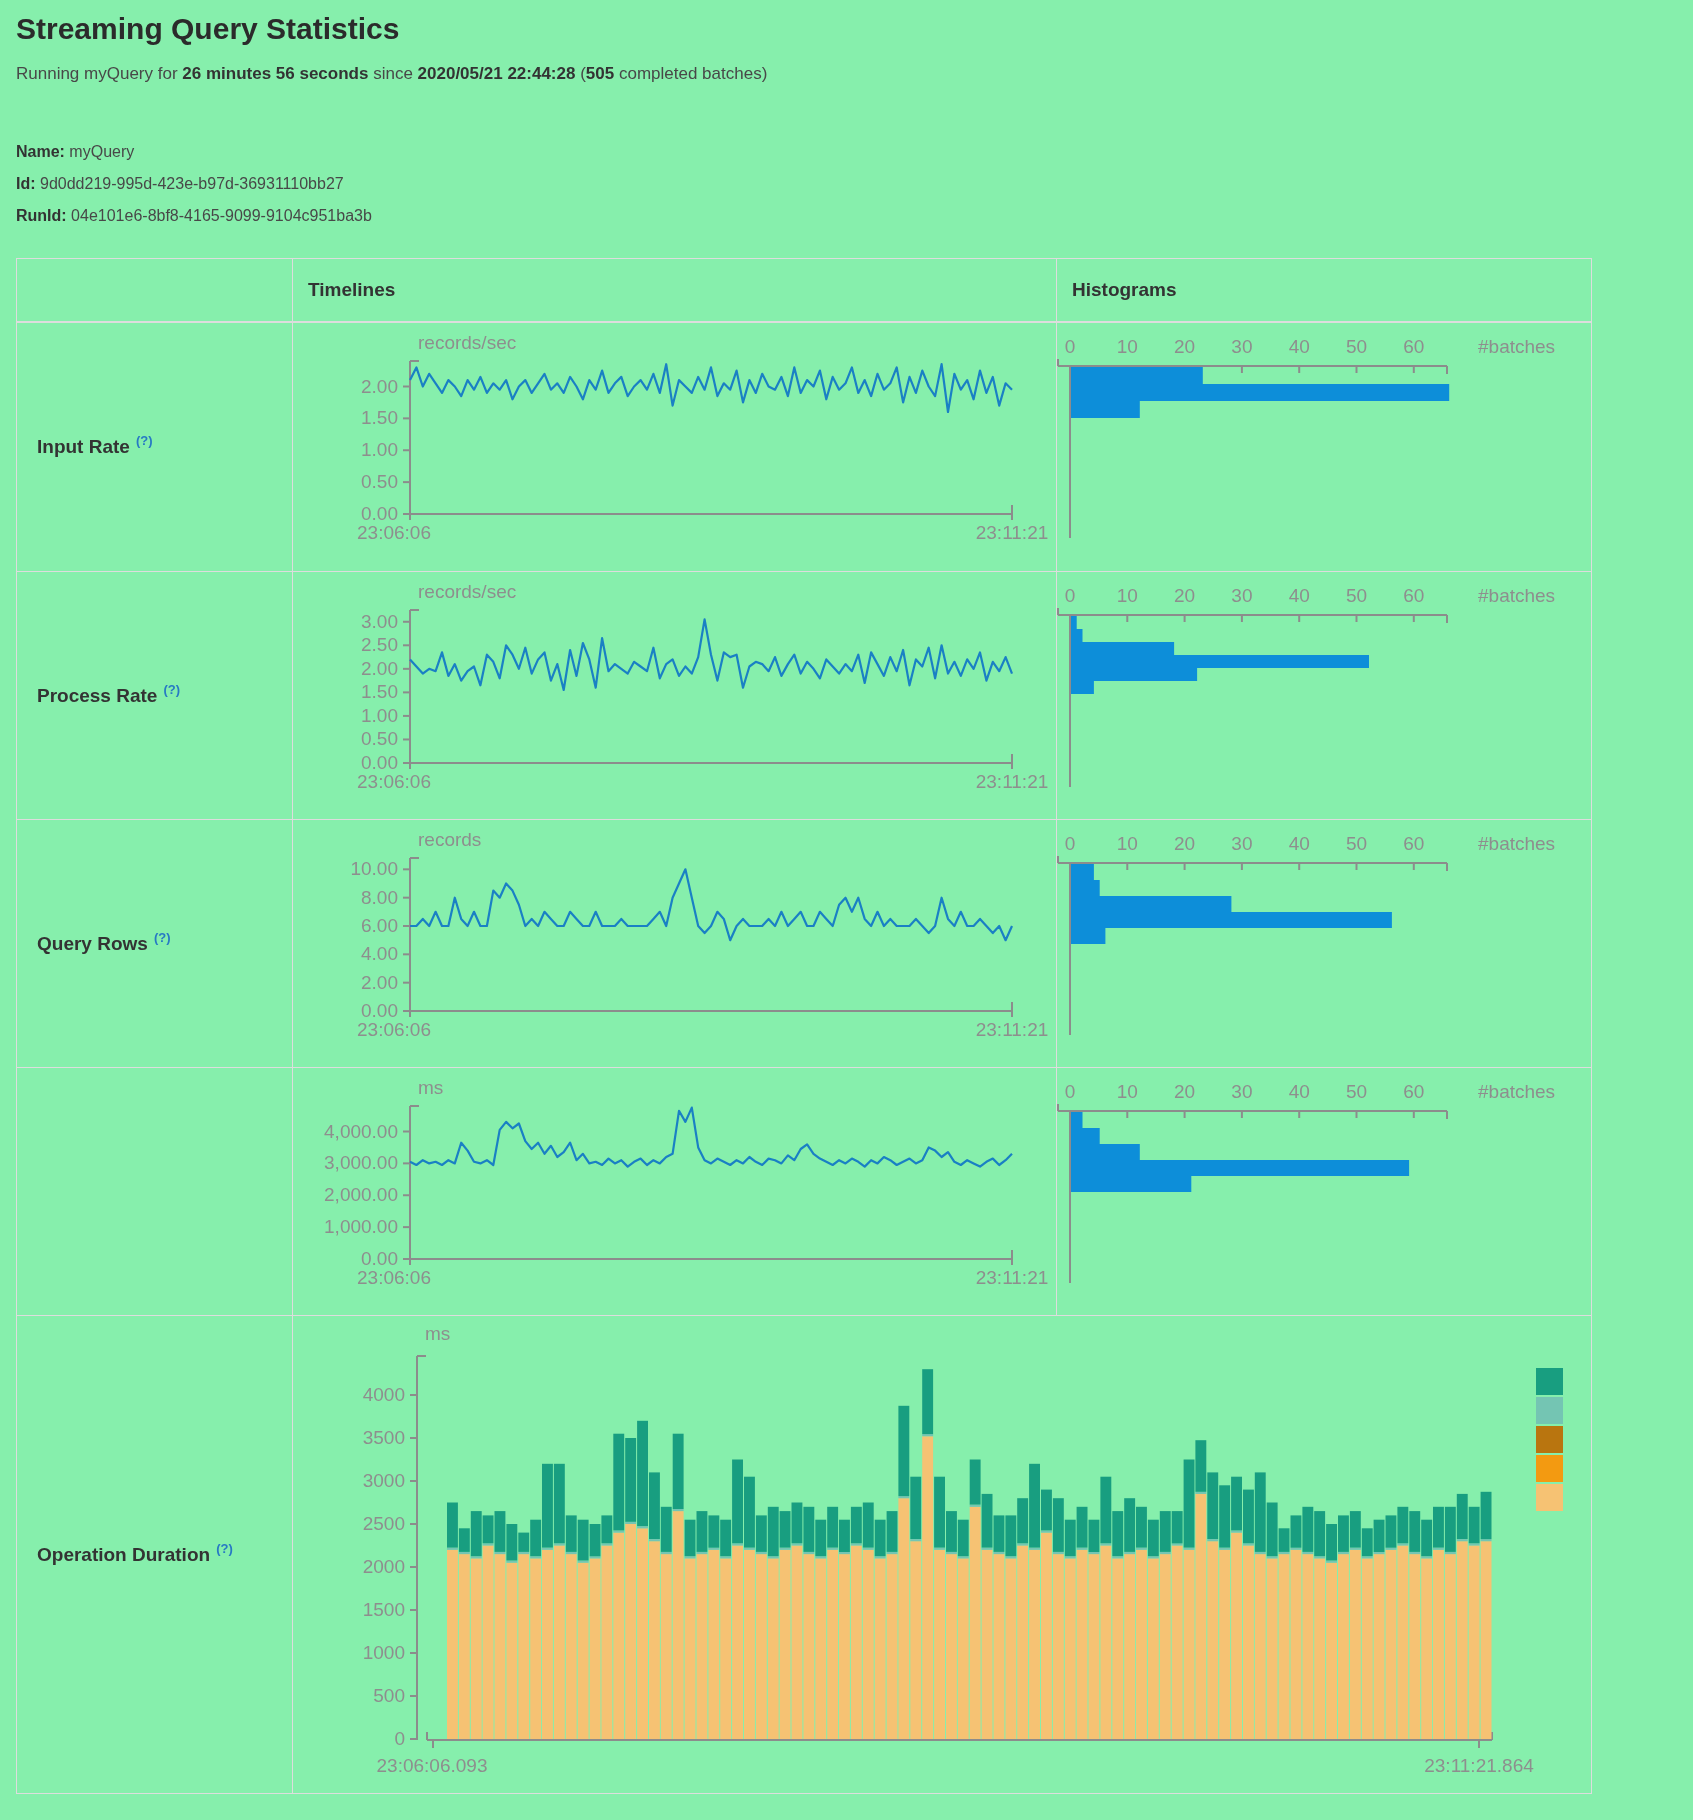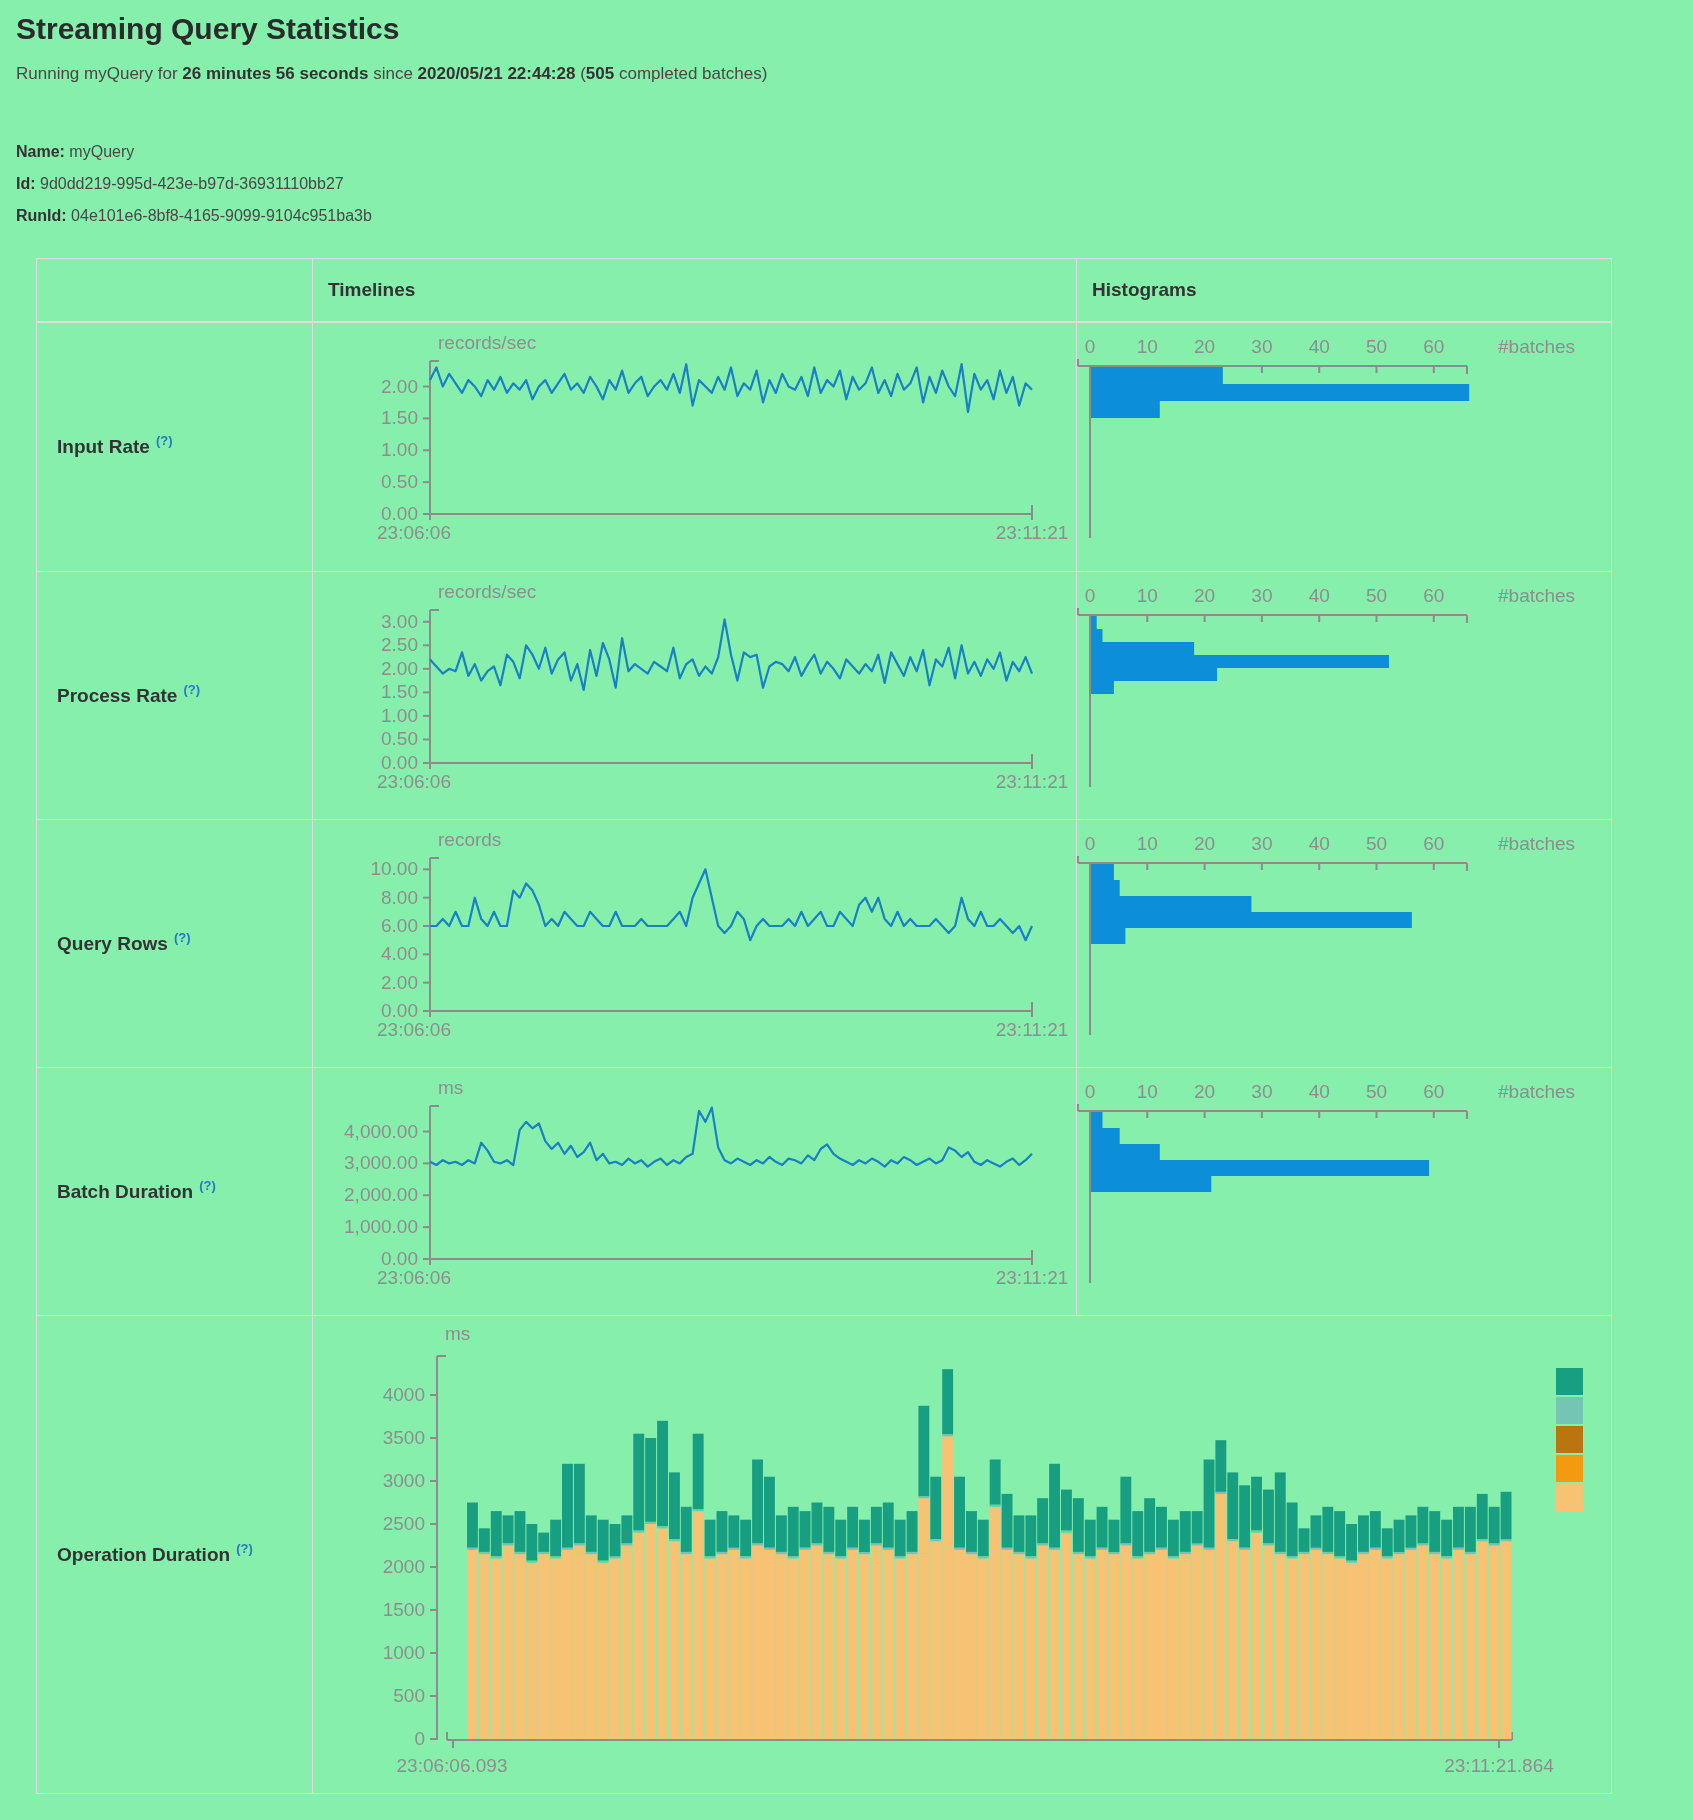--- a/index.html
+++ b/index.html
@@ -4,21 +4,21 @@
 <style>
   html,body{margin:0;padding:0;background:#fff;}
   #page{position:relative;width:1693px;height:1820px;background:#86efac;
         font-family:"Liberation Sans",sans-serif;color:#333;overflow:hidden;}
   h1{position:absolute;left:16px;top:12px;margin:0;font-size:30px;font-weight:700;color:#2b2b2b;}
   .subtitle{position:absolute;left:16px;top:64px;font-size:17px;color:#484848;}
   .subtitle b{color:#333;}
   .meta{position:absolute;left:16px;top:136px;font-size:16px;line-height:32px;color:#484848;}
   .meta b{color:#333;}
   #stats-table{position:absolute;left:16px;top:258px;width:1574px;height:1534px;
-               border:1px solid #ddd;box-sizing:content-box;margin-left:20px;}
+               border:1px solid #ddd;box-sizing:content-box;}
   .thead{position:absolute;top:0;left:0;width:1574px;height:64px;border-bottom:2px solid #ddd;box-sizing:border-box;}
   .trow{position:absolute;left:0;width:1574px;box-sizing:border-box;}
   .bt{border-top:1px solid #ddd;}
   .hcell,.lcell,.ccell{position:absolute;top:0;height:100%;box-sizing:border-box;}
   .c0{left:0;width:275px;text-align:right;}
   .c1{left:275px;width:764px;border-left:1px solid #ddd;}
   .c2{left:1039px;width:535px;border-left:1px solid #ddd;}
   .wide{left:275px;width:1299px;border-left:1px solid #ddd;}
   .htext{position:absolute;left:15px;top:50%;transform:translateY(-50%);font-weight:700;font-size:19px;color:#333;}
   .lbl{position:absolute;left:20px;top:50%;transform:translateY(-50%);white-space:nowrap;}
@@ -228,23 +228,20 @@
             <rect x="14" y="44" width="22.9" height="16" fill="#0d8ed9"></rect>
             <rect x="14" y="60" width="28.7" height="16" fill="#0d8ed9"></rect>
             <rect x="14" y="76" width="160.4" height="16" fill="#0d8ed9"></rect>
             <rect x="14" y="92" width="320.9" height="16" fill="#0d8ed9"></rect>
             <rect x="14" y="108" width="34.4" height="16" fill="#0d8ed9"></rect>
           </svg>
         </div>
     </div>
 
     <div class="trow bt" style="top:808px;height:248px;">
-      <div class="lcell c0">
-          <span class="lbl"><span class="rlabel">Batch Duration</span><span class="q">(?)</span></span>
-        </div>
       <div class="ccell c1">
           <svg width="764" height="248">
             <text x="125" y="26" class="ct">ms</text>
             <line x1="117" y1="38" x2="117" y2="191" class="ax"></line>
             <line x1="117" y1="38" x2="126" y2="38" class="ax"></line>
             <line x1="110" y1="63.5" x2="117" y2="63.5" class="ax"></line>
             <text x="105" y="69.5" text-anchor="end" class="ct">4,000.00</text>
             <line x1="110" y1="95.375" x2="117" y2="95.375" class="ax"></line>
             <text x="105" y="101.375" text-anchor="end" class="ct">3,000.00</text>
             <line x1="110" y1="127.25" x2="117" y2="127.25" class="ax"></line>

